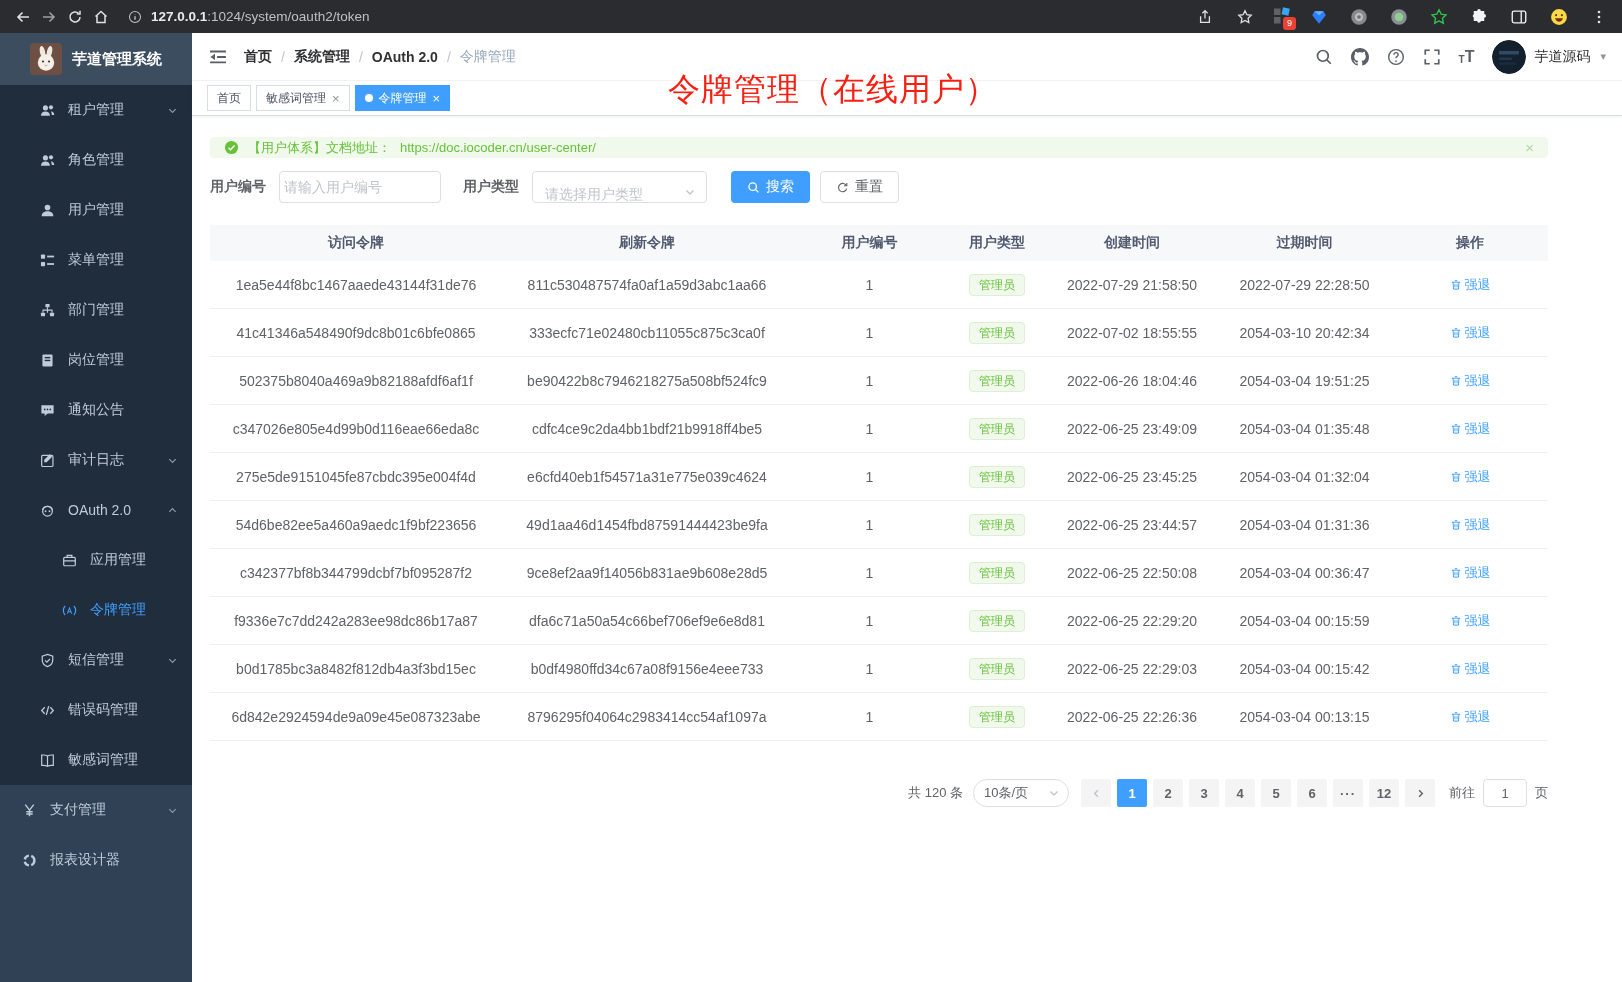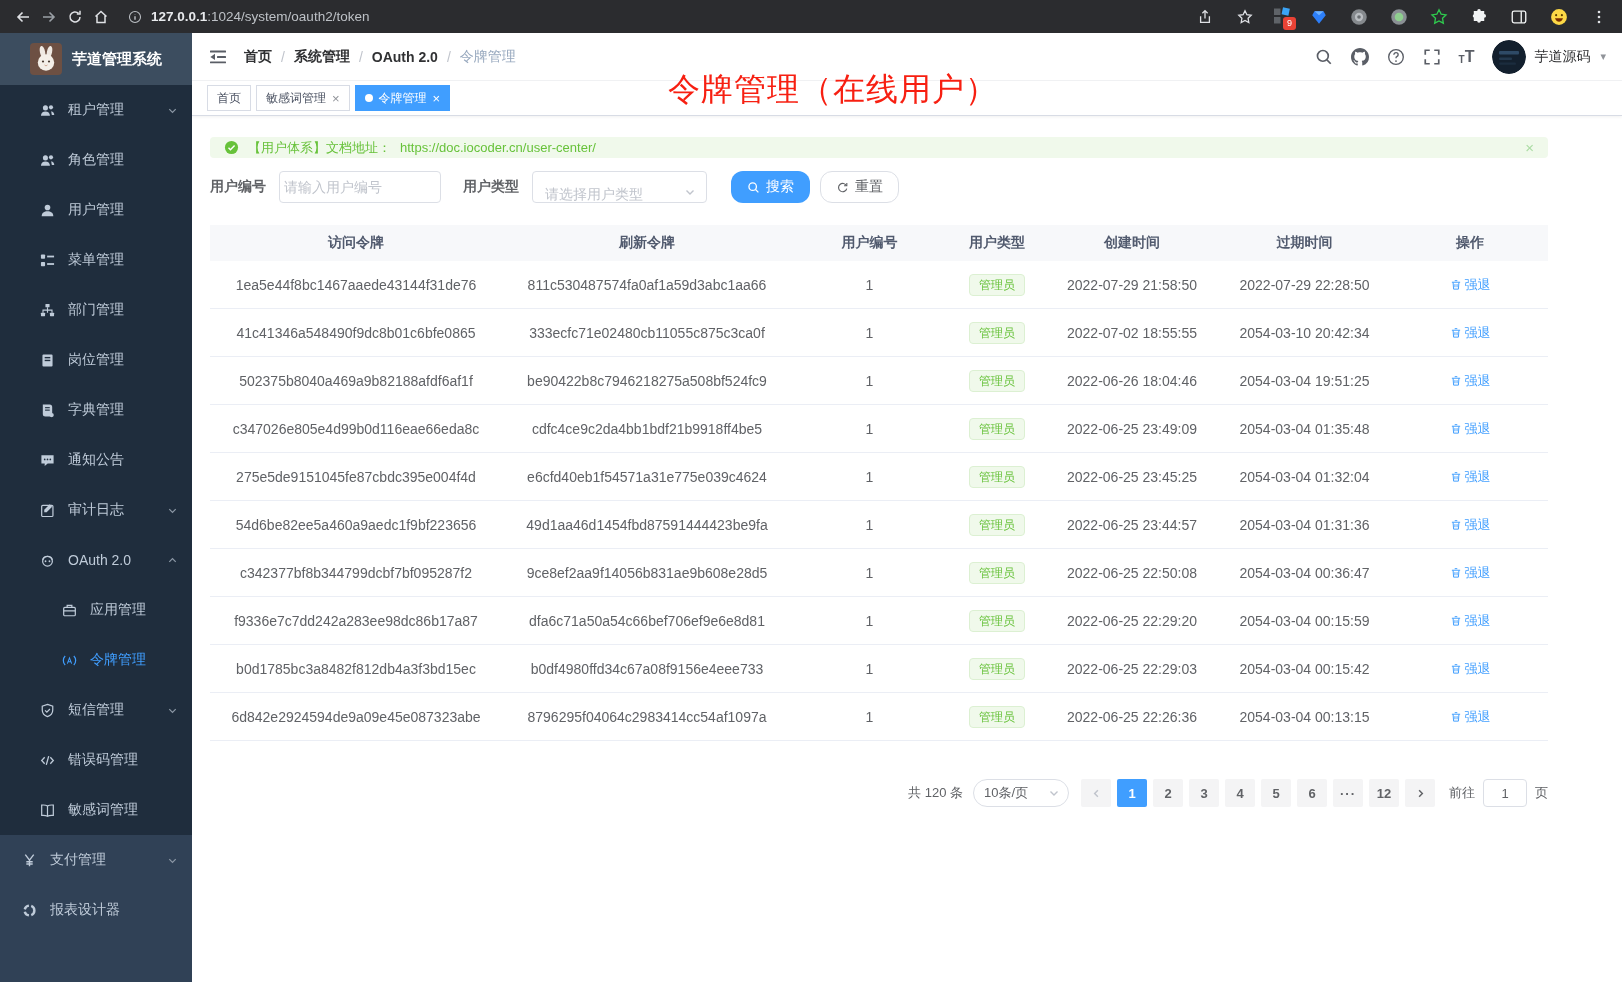--- a/index.html
+++ b/index.html
@@ -79,21 +79,21 @@
   .alert-close { position:absolute; right:14px; color:#aederaa; color:#abdca4; font-size:15px; cursor:pointer; }
 
   .filters { margin-top:13px; display:flex; align-items:center; }
   .f-label { font-size:14px; font-weight:700; color:#606266; margin-right:13px; }
   .f-label.second { margin-left:22px; }
   .f-input { width:162px; height:32px; border:1px solid #dcdfe6; border-radius:4px; padding:0 4px; font-size:14px; color:#606266; outline:none; font-family:inherit; }
   .f-input::placeholder { color:#c0c4cc; }
   .f-select { width:175px; height:32px; border:1px solid #dcdfe6; border-radius:4px; padding:14px 10px 0 12px; display:flex; align-items:flex-start; justify-content:space-between; cursor:pointer; background:#fff; }
   .f-select .ph { font-size:14px; color:#c0c4cc; }
   .f-select .chev { color:#c0c4cc; } .chev svg { width:12px; height:12px; }
-  .btn { height:32px; border-radius:12px; display:flex; align-items:center; gap:6px; padding:0 15px; font-size:14px; cursor:pointer; border:1px solid transparent; }
+  .btn { height:32px; border-radius:4px; display:flex; align-items:center; gap:6px; padding:0 15px; font-size:14px; cursor:pointer; border:1px solid transparent; }
   .btn svg { width:13px; height:13px; }
   .btn-primary { background:#409eff; color:#fff; margin-left:24px; }
   .btn-plain { background:#fff; border-color:#dcdfe6; color:#606266; margin-left:10px; }
 
   
   .table { margin-top:22px; width:1338px; font-size:14px; color:#606266; }
   .t-row { display:flex; align-items:center; }
   .t-head { background:#f7f8fa; height:36px; color:#515a6e; font-weight:700; }
   .t-body-row { height:48px; border-bottom:1px solid #ebeef5; }
   .t-cell { display:flex; align-items:center; justify-content:center; padding:0 6px; overflow:hidden; white-space:nowrap; }
@@ -305,31 +305,20 @@
             <svg viewBox="0 0 16 16">
               <rect x="2.6" y="1.6" width="10.8" height="12.8" rx="1.2" fill="currentColor"></rect>
               <rect x="5" y="4.2" width="6" height="1.5" fill="#1f2d3d"></rect>
               <rect x="5" y="7.2" width="6" height="1.5" fill="#1f2d3d"></rect>
             </svg>
           </span>
           <span class="s-label">岗位管理</span>
         </div>
         <div class="s-item lvl1 sub">
           <span class="s-icon">
-            <svg viewBox="0 0 16 16" fill="currentColor">
-              <path d="M3 1.5h7.3A2.7 2.7 0 0 1 13 4.2v10.3H5.7A2.7 2.7 0 0 1 3 11.8z"></path>
-              <rect x="5.4" y="4.4" width="5" height="1.2" fill="#1f2d3d"></rect>
-              <rect x="5.4" y="7" width="5" height="1.2" fill="#1f2d3d"></rect>
-              <circle cx="12.4" cy="12.9" r="2.3"></circle>
-            </svg>
-          </span>
-          <span class="s-label">字典管理</span>
-        </div>
-        <div class="s-item lvl1 sub">
-          <span class="s-icon">
             <svg viewBox="0 0 16 16">
               <path d="M1.5 2.4h13v8.7H8.2L5 13.9v-2.8H1.5z" fill="currentColor"></path>
               <g fill="#1f2d3d">
                 <circle cx="5" cy="6.8" r=".9"></circle>
                 <circle cx="8" cy="6.8" r=".9"></circle>
                 <circle cx="11" cy="6.8" r=".9"></circle>
               </g>
             </svg>
           </span>
           <span class="s-label">通知公告</span>

